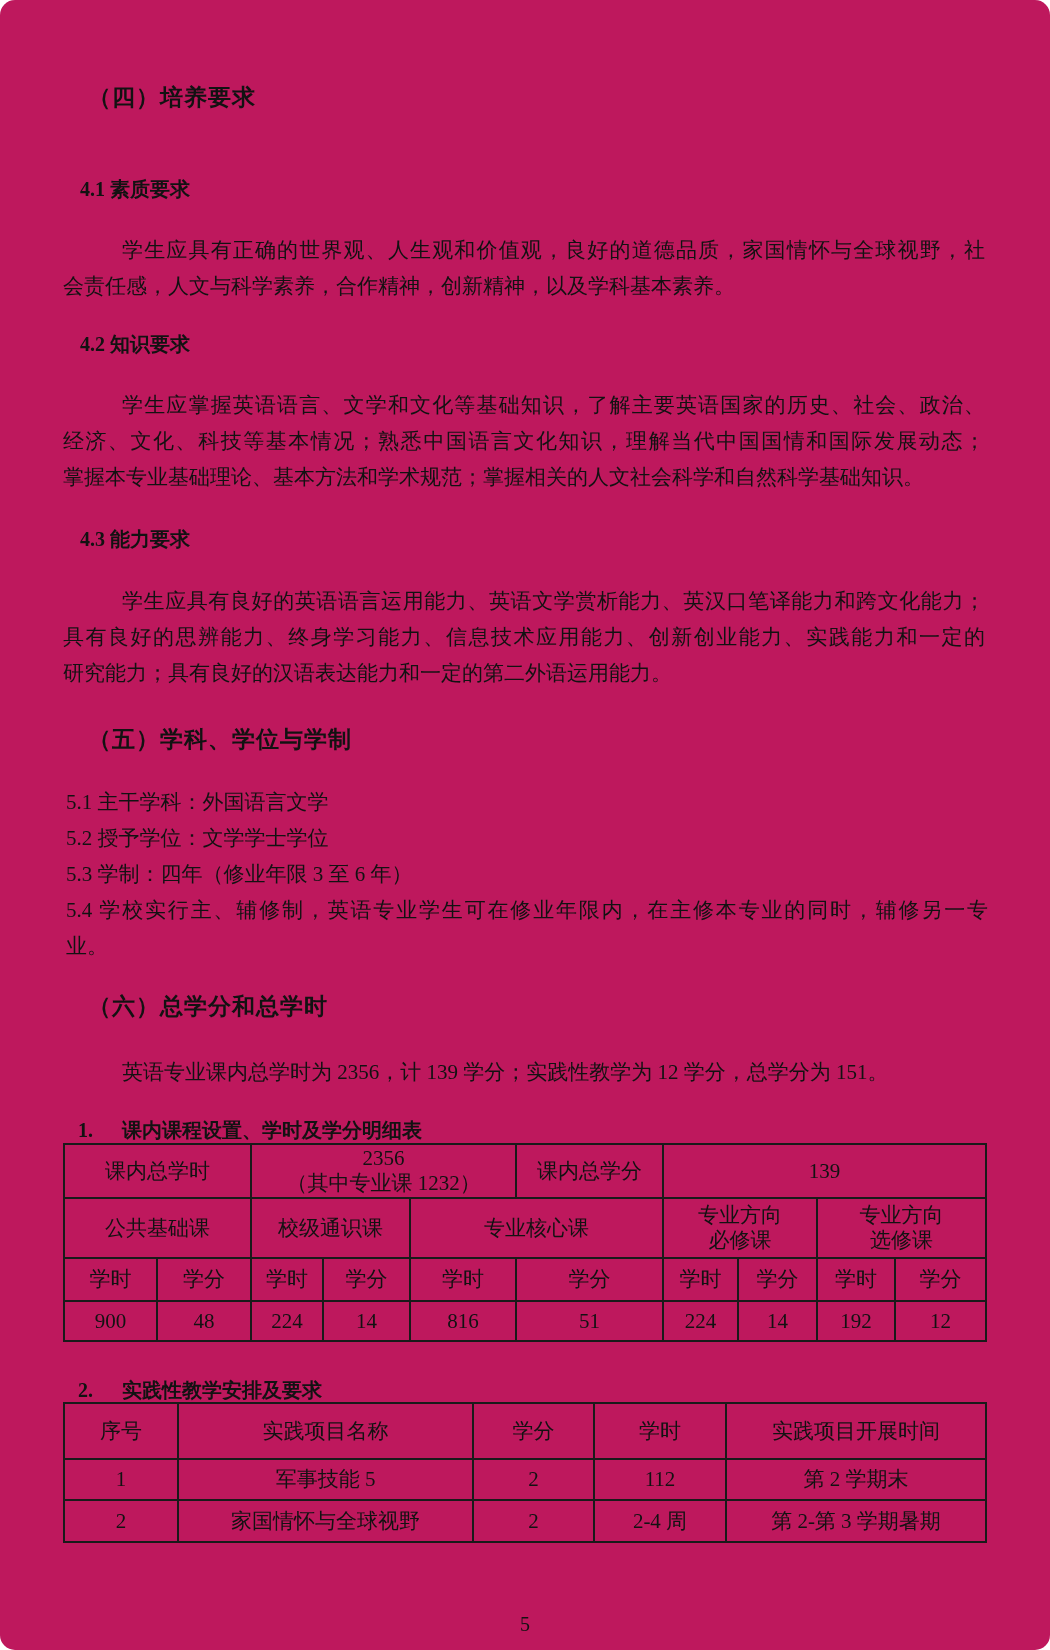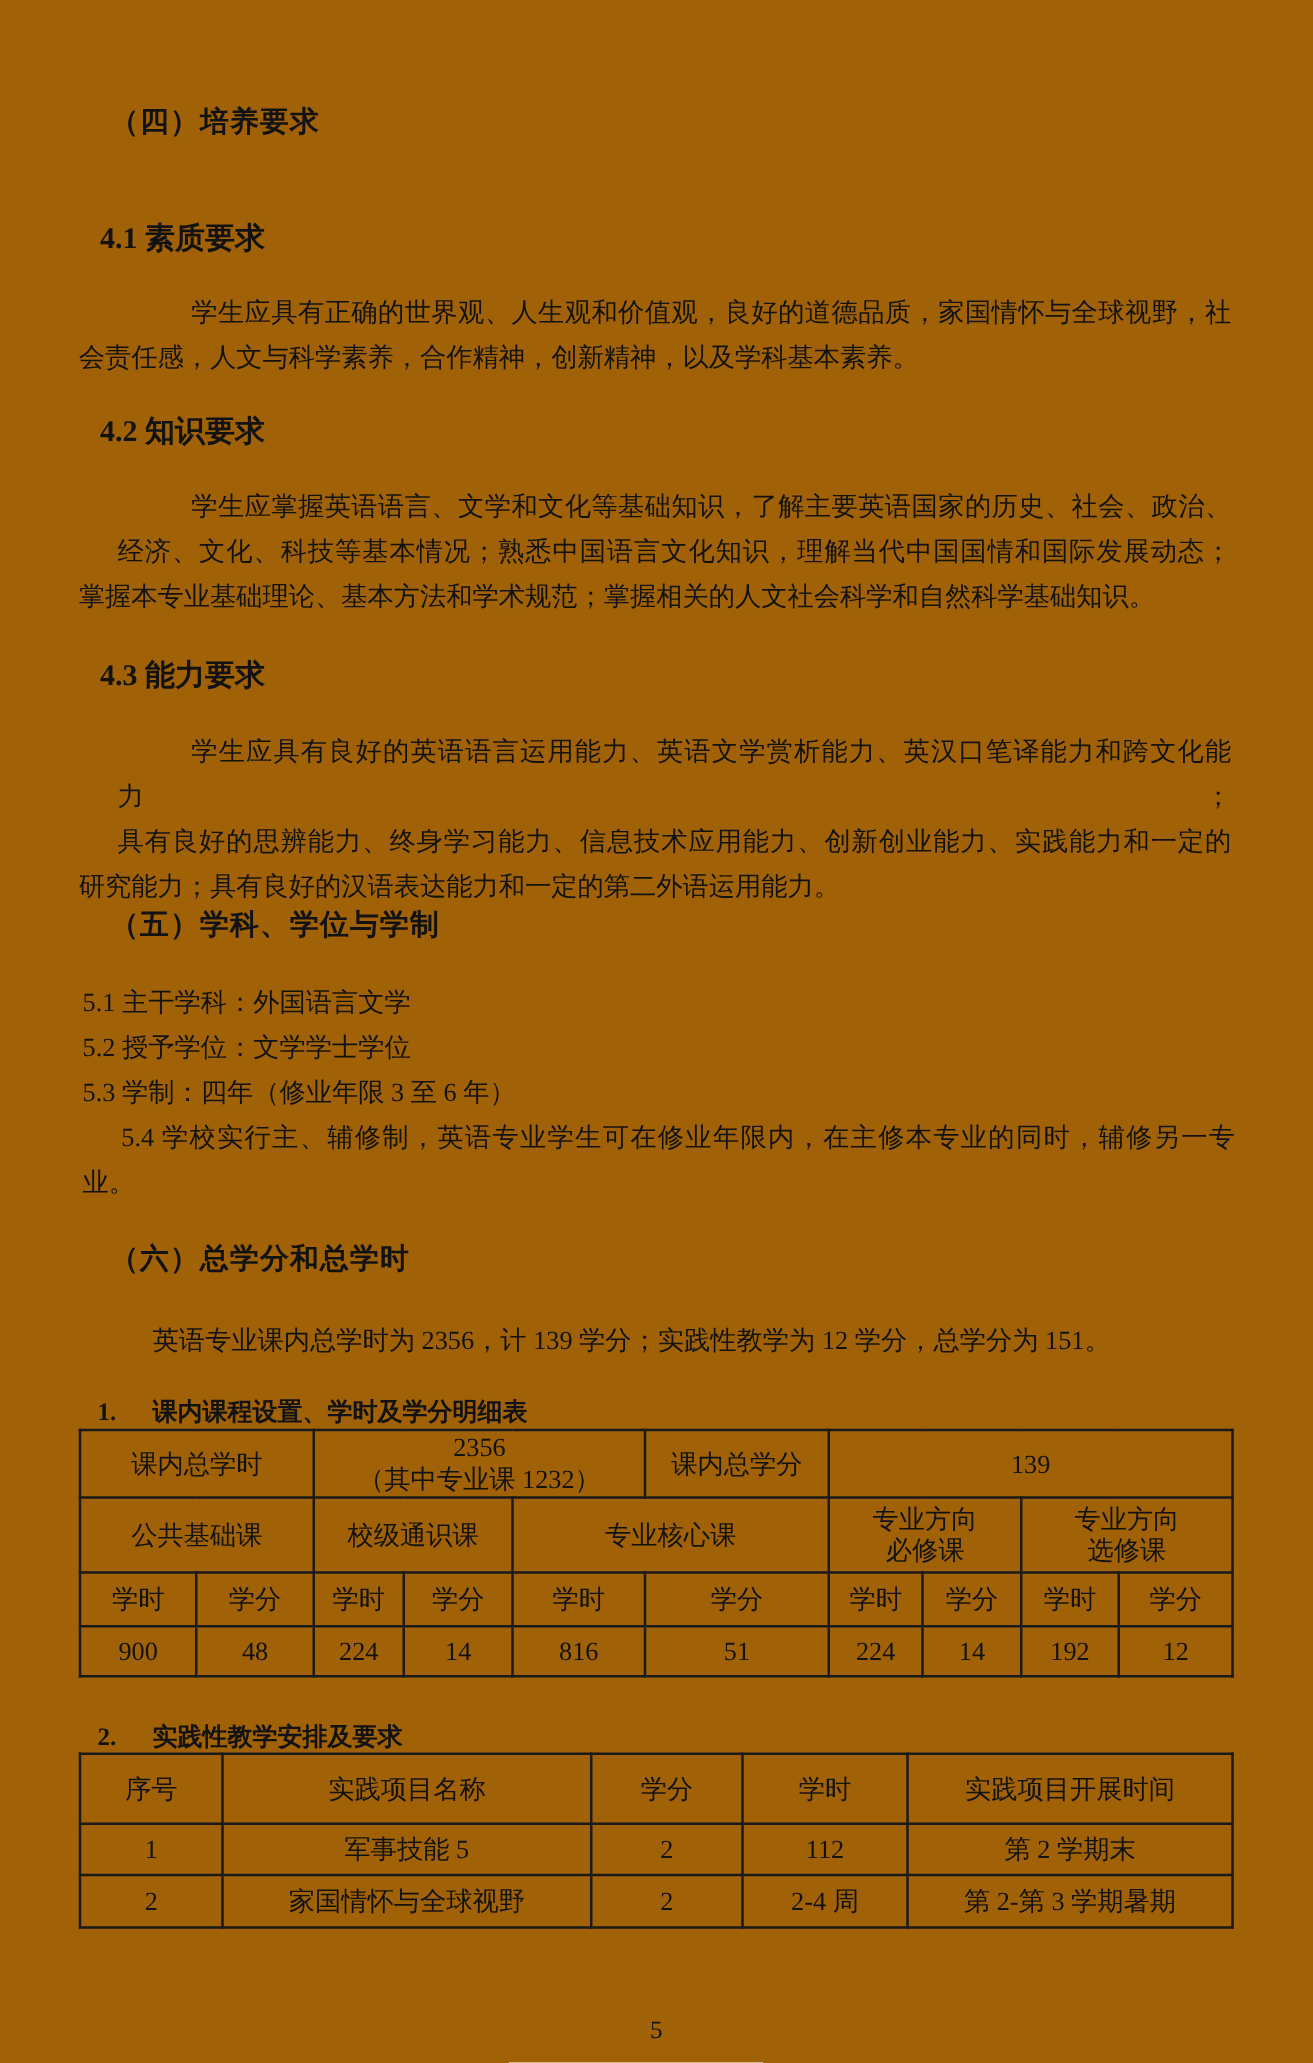--- a/index.html
+++ b/index.html
@@ -1,32 +1,33 @@
 <!DOCTYPE html>
 <html><head>
 <meta charset="utf-8">
 <style>
   html,body{margin:0;padding:0;background:#ffffff;}
   .page{
     position:relative;
     width:1050px;height:1650px;
-    background:#a16207;
+    background:#be185d;
     color:#121212;
     font-family:"Liberation Serif","DejaVu Serif",serif;
     overflow:hidden;
+    border-radius:15px;
   }
   .abs{position:absolute;}
   .h-major{
     font-family:"Liberation Sans","DejaVu Sans",sans-serif;
     font-weight:700;font-size:23px;line-height:1.15;letter-spacing:1px;
   }
-  .h-minor{font-weight:700;font-size:24px;line-height:1.15;}
+  .h-minor{font-weight:700;font-size:20px;line-height:1.15;}
   .para,.list{width:922px;font-size:21px;line-height:36px;}
   .ln{min-height:36px;}
-  .ln.fill{text-align:justify;text-align-last:justify;margin-left:31px;}
+  .ln.fill{text-align:justify;text-align-last:justify;}
   .ln.ind{text-indent:59px;}
   .cap{font-weight:700;font-size:20px;line-height:1.2;}
   .cap-no{display:inline-block;width:44px;}
   table.t{
     border-collapse:collapse;table-layout:fixed;
     font-size:21px;
   }
   table.t td{
     border:2px solid #1a1a1a;
     text-align:center;vertical-align:middle;

